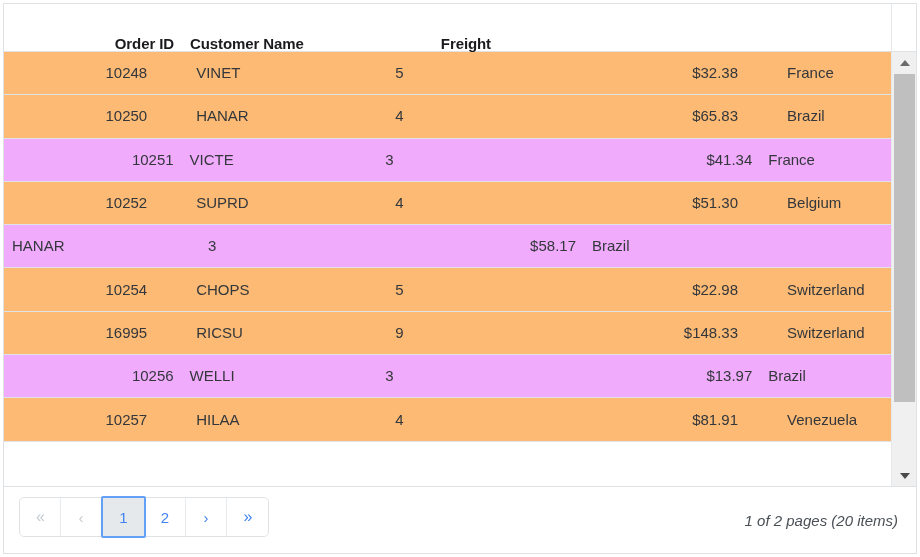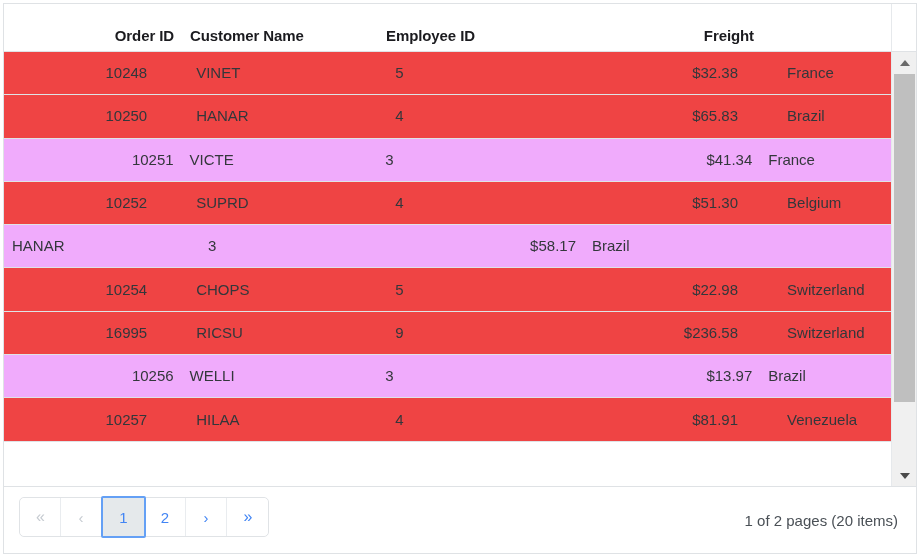--- a/index.html
+++ b/index.html
@@ -31,21 +31,21 @@
   .grid-header {
     position: relative;
     height: 48px;
     flex: 0 0 48px;
     background: #ffffff;
     border-bottom: 1px solid #dfe2e5;
   }
   .grid-header .hdr-inner {
     position: absolute;
     left: 0;
-    top: 8px;
+    top: 16px;
     right: 25px;
     height: 47px;
     display: flex;
     align-items: center;
   }
   .hdr-spacer-right {
     position: absolute;
     right: 0;
     top: 0;
     width: 25px;
@@ -87,21 +87,21 @@
     right: 25px;
     bottom: 0;
     overflow: hidden;
   }
   .row {
     display: flex;
     align-items: center;
     height: 43.3px;
     border-bottom: 1px solid #dfe3e6;
   }
-  .row.alt   { background: #ef4444; gap: 33px; }
+  .row.alt   { background: #fdba74; gap: 33px; }
   .row.plain { background: #f0abfc; }
   .row .col {
     color: #33373b;
     font-size: 15px;
     line-height: 20px;
     font-weight: normal;
   }
 
   
   .vscroll {
@@ -193,32 +193,32 @@
 
   .pager-info {
     position: absolute;
     right: 18px;
     top: 0;
     height: 67px;
     display: flex;
     align-items: center;
     font-size: 15px;
     color: #4a5056;
+    font-style: italic;
   }
 </style>
 </head>
 <body>
 
 <div class="grid-wrap">
 
   <div class="grid-header">
     <div class="hdr-inner">
       <div class="col col-order">Order ID</div>
       <div class="col col-customer">Customer Name</div>
-      <div class="col col-employee">Employee ID</div>
       <div class="col col-freight">Freight</div>
     </div>
     <div class="hdr-spacer-right"></div>
   </div>
 
   <div class="grid-body-outer">
     <div class="grid-body" id="grid-body">
         <div class="row alt">
           <div class="col col-order">10248</div>
           <div class="col col-customer">VINET</div>
@@ -257,21 +257,21 @@
           <div class="col col-order">10254</div>
           <div class="col col-customer">CHOPS</div>
           <div class="col col-employee">5</div>
           <div class="col col-freight">$22.98</div>
           <div class="col col-country">Switzerland</div>
         </div>
         <div class="row alt">
           <div class="col col-order">16995</div>
           <div class="col col-customer">RICSU</div>
           <div class="col col-employee">9</div>
-          <div class="col col-freight">$236.58</div>
+          <div class="col col-freight">$148.33</div>
           <div class="col col-country">Switzerland</div>
         </div>
         <div class="row plain">
           <div class="col col-order">10256</div>
           <div class="col col-customer">WELLI</div>
           <div class="col col-employee">3</div>
           <div class="col col-freight">$13.97</div>
           <div class="col col-country">Brazil</div>
         </div>
         <div class="row alt">

